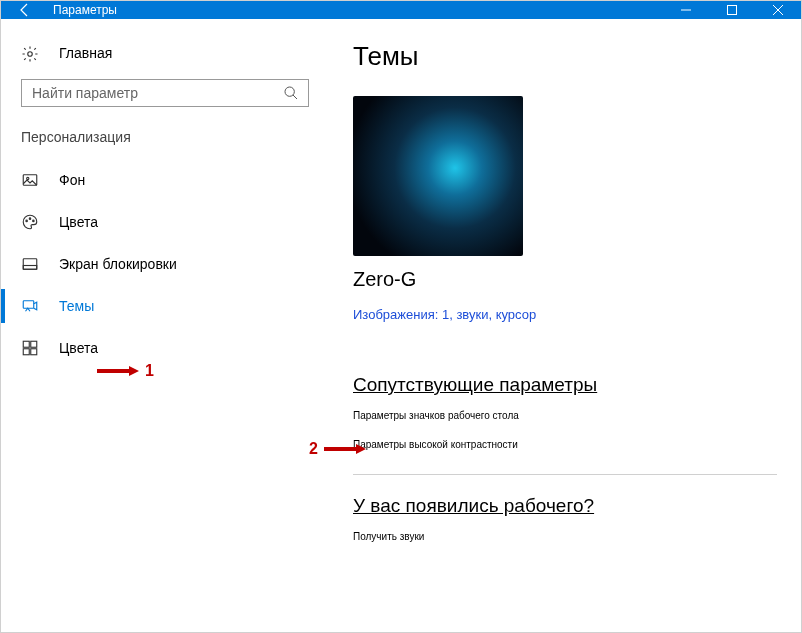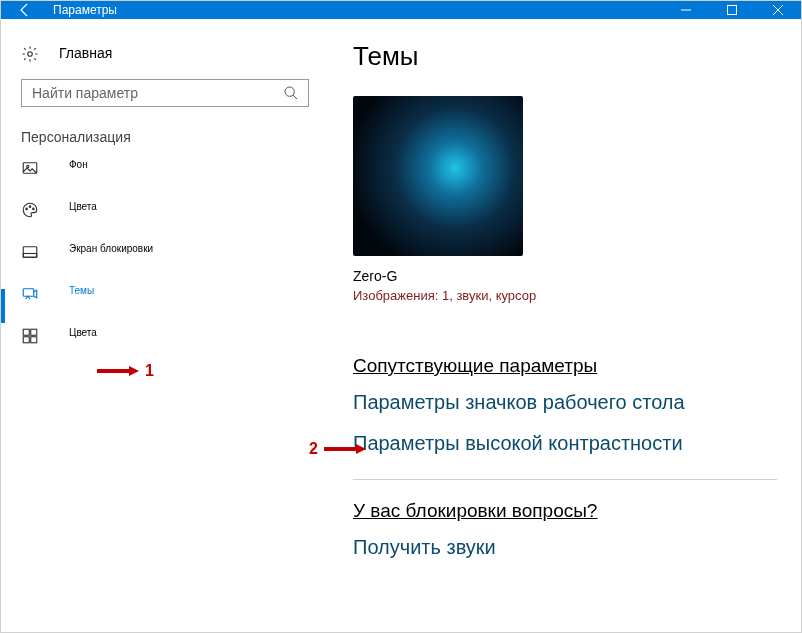--- a/index.html
+++ b/index.html
@@ -12,32 +12,32 @@
   .win-btn { width: 46px; height: 32px; display: flex; align-items: center; justify-content: center; cursor: pointer; }
   .content { flex: 1; display: flex; overflow: hidden; }
   .sidebar { width: 328px; padding: 20px 0 0 0; overflow-y: auto; }
   .home-row { display: flex; padding: 6px 20px 16px 20px; cursor: pointer; font-size: 14px; }
   .home-row .icon { width: 24px; text-align: left; margin-right: 14px; color:#333; }
   .search-box { margin: 0 20px 22px 20px; position: relative; }
   .search-input { width: 100%; height: 28px; border: 1px solid #999; padding: 0 36px 0 10px; font-size: 14px; background: #fff; }
   .search-input::placeholder { color: #666; }
   .search-icon { position: absolute; right: 10px; top: 50%; transform: translateY(-50%); color: #555; }
   .group-label { font-size: 14px; color: #444; padding: 0 20px 14px 20px; }
-  .nav-item { display: flex; align-items: flex-start; height: 42px; padding: 0 20px; font-size: 10px; cursor: pointer; position: relative; gap: 10px; }
+  .nav-item { display: flex; align-items: center; height: 42px; padding: 0 20px; font-size: 14px; cursor: pointer; position: relative; }
   .nav-item .icon { width: 24px; text-align: left; margin-right: 14px; color:#333; position: relative; }
   .nav-item.active { color: #0078d7; }
   .nav-item.active .icon { color: #0078d7; }
   .nav-item.active::before { content: ""; position: absolute; left: 0; top: 4px; bottom: 4px; width: 4px; background: #0078d7; }
   .main { flex: 1; padding: 18px 24px; overflow-y: auto; }
   .page-title { font-size: 26px; font-weight: 400; margin: 4px 0 24px 0; }
   .theme-preview { width: 170px; height: 160px; background: radial-gradient(circle at 60% 45%, #1fc4e8 0%, #0f6e9a 20%, #0a2d46 45%, #02060d 80%); border-radius: 2px; }
-  .theme-name { font-size: 14px; margin-top: 12px; }
-  .theme-desc { font-size: 13px; color: #7f1d1d; margin-top: 4px; max-width: 200px; line-height: 1.3; }
+  .theme-name { font-size: 20px; margin-top: 12px; }
+  .theme-desc { font-size: 13px; color: #1d4ed8; margin-top: 16px; max-width: 200px; line-height: 1.3; }
   .section-title { font-size: 19px; font-weight: 400; margin-top: 50px; margin-bottom: 14px; text-decoration: underline; }
-  .link { color: #0c4a6e; font-size: 20px; margin-bottom: 18px; display: block; cursor: pointer; }
+  .link { color: #000000; font-size: 10px; margin-bottom: 18px; display: block; cursor: pointer; }
   .hr { height: 1px; background: #d0d0d0; margin: 24px 0 20px 0; }
   
   .anno1 { position: absolute; left: 97px; top: 362px; display: flex; align-items: center; pointer-events: none; }
   .anno2 { position: absolute; left: 303px; top: 440px; display: flex; align-items: center; pointer-events: none; }
   .arrow-line { height: 4px; background: #c00000; }
   .arrow-head-right { width: 0; height: 0; border-top: 5px solid transparent; border-bottom: 5px solid transparent; border-left: 10px solid #c00000; }
   .anno-num { color: #c00000; font-size: 16px; font-weight: bold; margin: 0 6px; }
   svg { display: block; }
 </style>
 </head>
@@ -159,21 +159,21 @@
       <div class="theme-preview"></div>
       <div class="theme-name">Zero-G</div>
       <div class="theme-desc">Изображения: 1, звуки, курсор</div>
 
       <div class="section-title">Сопутствующие параметры</div>
       <a class="link">Параметры значков рабочего стола</a>
       <a class="link">Параметры высокой контрастности</a>
 
       <div class="hr"></div>
 
-      <div class="section-title" style="margin-top:0">У вас блокировки вопросы?</div>
+      <div class="section-title" style="margin-top:0">У вас появились рабочего?</div>
       <a class="link">Получить звуки</a>
     </div>
   </div>
 
   <div class="anno1">
     <div class="arrow-line" style="width:32px;"></div>
     <div class="arrow-head-right"></div>
     <span class="anno-num">1</span>
   </div>
   <div class="anno2">

